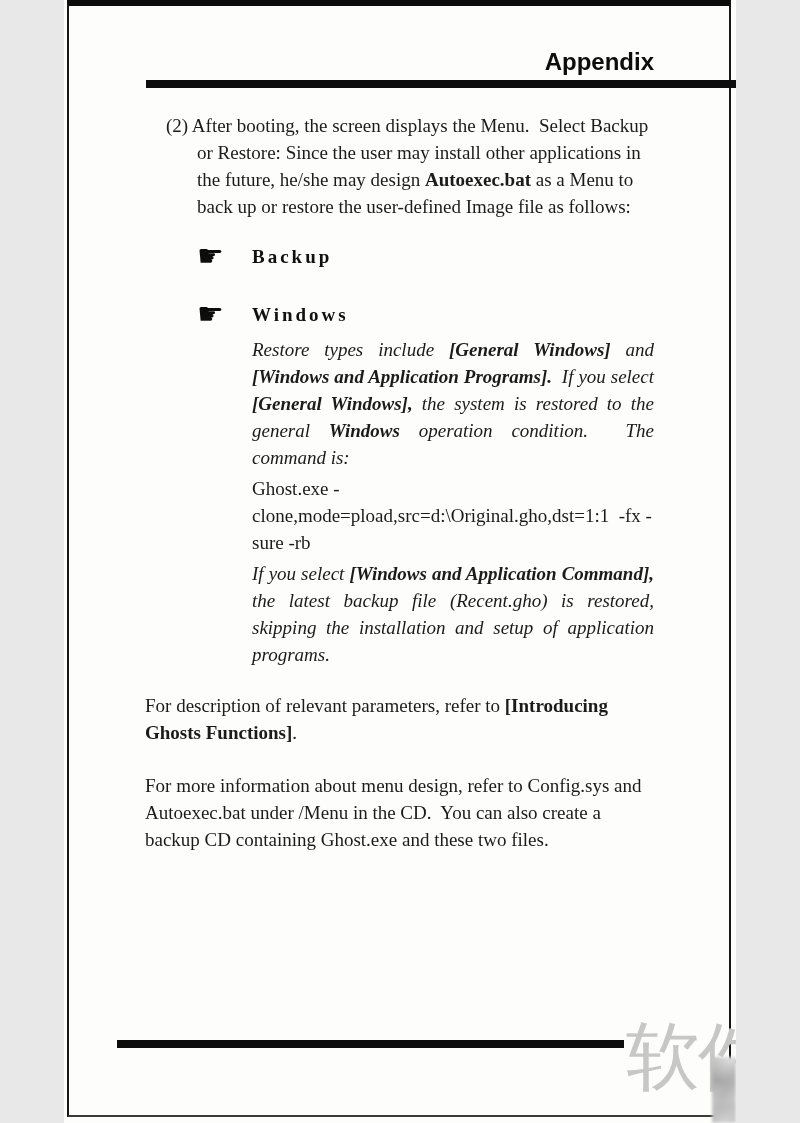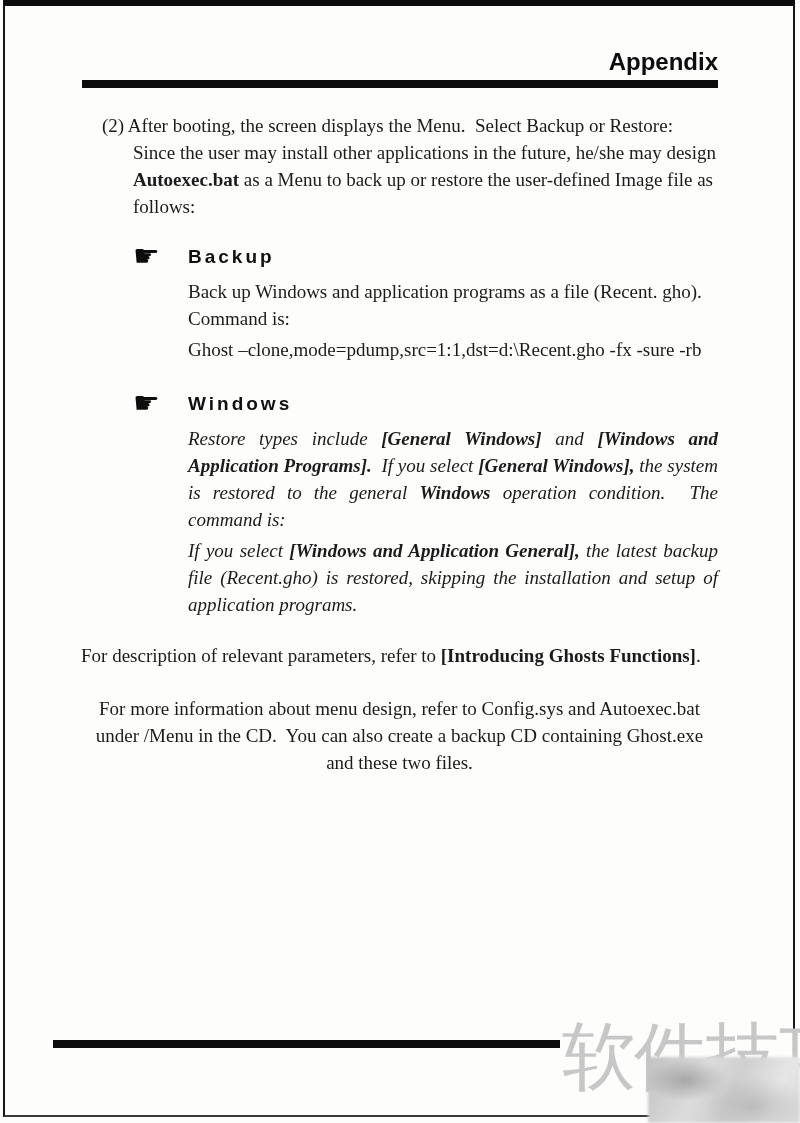--- a/index.html
+++ b/index.html
@@ -1,18 +1,18 @@
 <!DOCTYPE html>
 <html><head>
 <meta charset="utf-8">
 <style>
   html,body{margin:0;padding:0;background:#e8e8e8;}
   .page{
     position:relative;
-    width:800px;height:1123px;
+    width:672px;height:1123px;
     margin:0 auto;
     background:#fdfdfc;
     overflow:hidden;
     font-family:"Liberation Serif","DejaVu Serif",serif;
     color:#1b1b1b;
   }
   .frame{
     position:absolute;left:3px;right:5px;top:0;bottom:6px;
     border-top:6px solid #0c0c0c;
     border-left:2px solid #161616;
@@ -41,28 +41,28 @@
   .section{position:relative;}
   .section-backup{margin-top:26px;}
   .section-restore{margin-top:30px;}
   .section-title-row{position:relative;height:28px;}
   .hand-icon{
     position:absolute;left:-55px;top:-5px;
     font-family:"DejaVu Sans",sans-serif;
     font-size:30px;line-height:30px;color:#0d0d0d;
   }
   .section-title{
-    font-family:Liberation Sans, sans-serif;
+    font-family:Liberation Serif, serif;
     font-weight:bold;font-size:19px;letter-spacing:3px;
     color:#111;
   }
   .section-body p{margin-top:4px;}
   .justify{text-align:justify;font-style:italic;}
   .footer-para-1{margin:24px 82px 4px 81px;}
-  .footer-para-2{margin:26px 82px 0 81px;text-align:center;}
+  .footer-para-2{margin:26px 82px 0 81px;}
   .bottom-rule{
     position:absolute;left:53px;top:1040px;width:507px;height:8px;
     background:#0d0d0d;
   }
   .watermark-text{
     position:absolute;left:562px;top:1018px;
     font-size:74px;line-height:78px;letter-spacing:-2px;
     color:#c7c7c7;white-space:nowrap;
     font-family:"Liberation Serif",serif;
   }
@@ -89,34 +89,31 @@
 
     <p class="body-text intro"><span>(2) </span><span><span>After booting, the screen displays the Menu.  Select Backup or Restore: Since the user may install other applications in the future, he/she may design </span><span style="font-weight: bold;">Autoexec.bat</span><span> as a Menu to back up or restore the user-defined Image file as follows:</span></span></p>
 
     <div class="sections">
 
       <div class="section section-backup">
         <div class="section-title-row">
           <span class="hand-icon">☛</span>
           <span class="section-title">Backup</span>
         </div>
-        <div class="section-body">
-          <p class="body-text"><span>Back up Windows and application programs as a file (Recent. gho). Command is:</span></p>
-          <p class="body-text"><span>Ghost –clone,mode=pdump,src=1:1,dst=d:\Recent.gho -fx -sure -rb</span></p>
-        </div>
       </div>
 
       <div class="section section-restore">
         <div class="section-title-row">
           <span class="hand-icon">☛</span>
           <span class="section-title">Windows</span>
         </div>
         <div class="section-body">
           <p class="body-text justify"><span>Restore types include </span><span style="font-weight: bold;">[General Windows]</span><span> and </span><span style="font-weight: bold;">[Windows and Application Programs].</span><span>  If you select </span><span style="font-weight: bold;">[General Windows],</span><span> the system is restored to the general </span><span style="font-weight: bold;">Windows</span><span> operation condition.  The command is:</span></p>
-          <p class="body-text justify"><span>If you select </span><span style="font-weight: bold;">[Windows and Application General],</span><span> the latest backup file (Recent.gho) is restored, skipping the installation and setup of application programs.</span></p>
+          <p class="body-text"><span>Ghost.exe -clone,mode=pload,src=d:\Original.gho,dst=1:1  -fx -sure -rb</span></p>
+          <p class="body-text justify"><span>If you select </span><span style="font-weight: bold;">[Windows and Application Command],</span><span> the latest backup file (Recent.gho) is restored, skipping the installation and setup of application programs.</span></p>
         </div>
       </div>
 
     </div>
 
     <p class="body-text footer-para-1"><span>For description of relevant parameters, refer to </span><span style="font-weight: bold;">[Introducing Ghosts Functions]</span><span>.</span></p>
     <p class="body-text footer-para-2"><span>For more information about menu design, refer to Config.sys and Autoexec.bat under /Menu in the CD.  You can also create a backup CD containing Ghost.exe and these two files.</span></p>
 
   </div>
 

